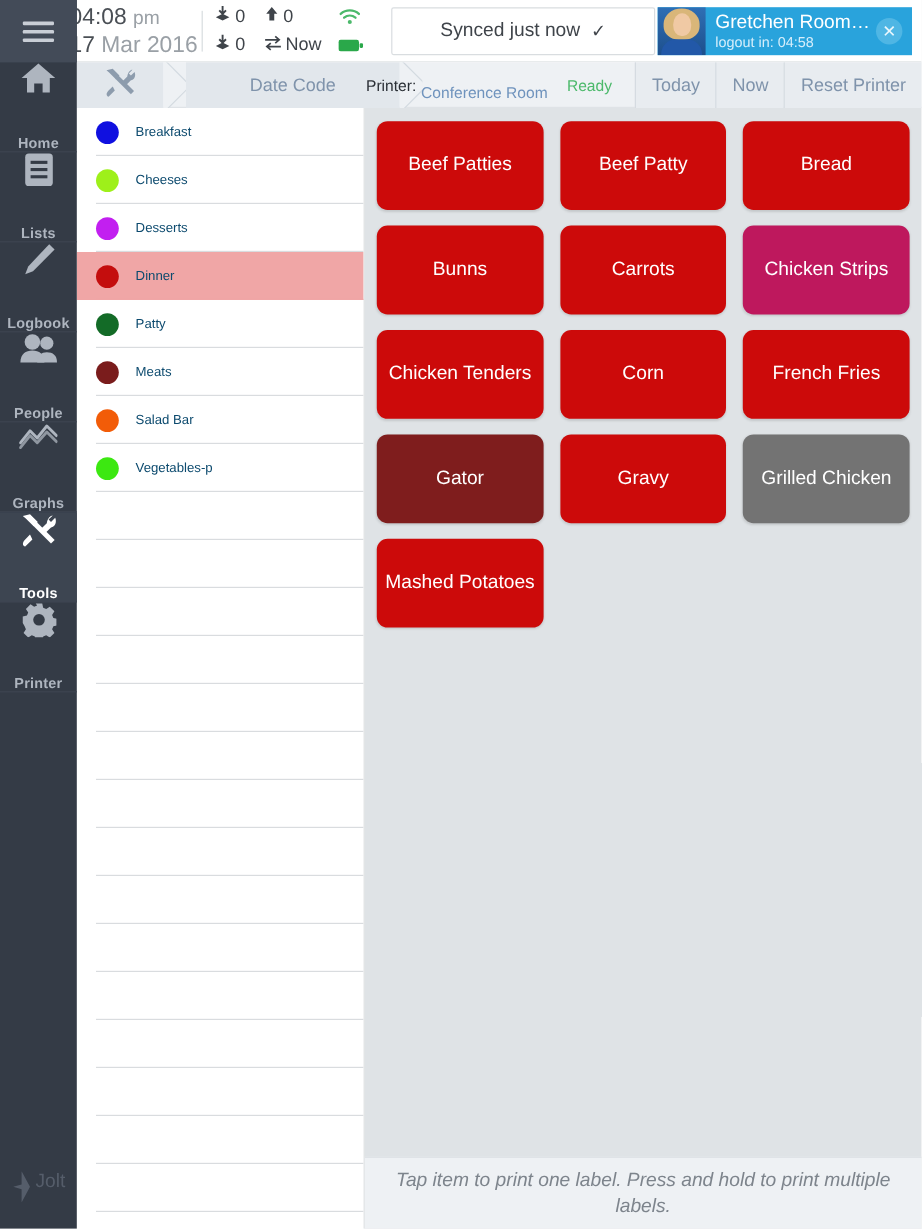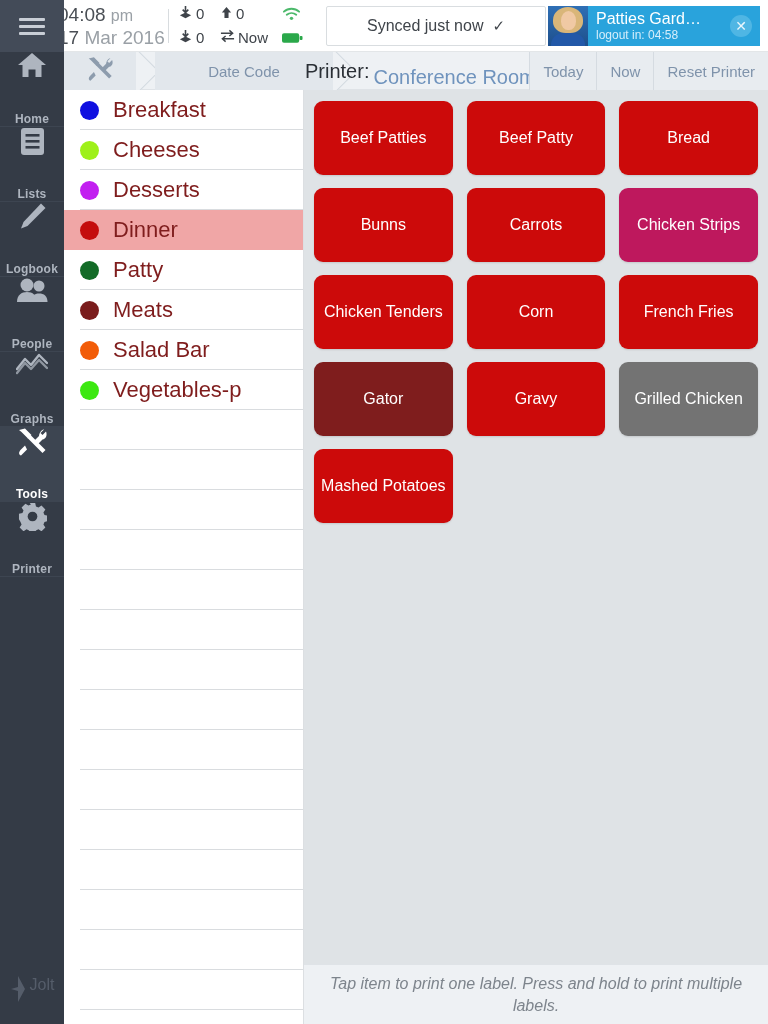--- a/index.html
+++ b/index.html
@@ -118,21 +118,21 @@
     border-right: 1px solid #d3dae0; border-top: 1px solid #d3dae0;
     transform: rotate(45deg);
   }
   .crumb1 { left: 0; width: 72px; justify-content: center; }
   .arrow1 { left: 72px; }
   .crumb2 { left: 91px; width: 178px; justify-content: center; }
   .arrow2 { left: 269px; }
 
   .printerinfo {
     position: absolute; left: 241px; top: 0; height: 38px;
-    display: flex; align-items: center; font-size: 20px; white-space: nowrap;
+    display: flex; align-items: center; font-size: 13px; white-space: nowrap;
   }
   .printerinfo .plabel { color: #2a2f35; }
   .printerinfo .pname { color: #6f93bd; margin-left: 4px; margin-top: 12px; }
   .printerinfo .pstatus { color: #4cb96b; margin-left: 16px; }
   .pbtns { position: absolute; right: 0; top: 0; height: 38px; display: flex; }
   .pbtn {
     height: 38px; padding: 0 13px; display: flex; align-items: center;
     font-size: 15px; color: #7f93ab; background: #e8ecf0;
     border-left: 1px solid #d5dbe1;
   }
@@ -142,21 +142,21 @@
     position: absolute; left: 64px; top: 90px; width: 240px; height: 934px;
     background: #ffffff; border-right: 1px solid #dcdfe2; overflow: hidden;
   }
   .catrow { height: 40px; position: relative; display: flex; align-items: center; }
   .catrow .sep {
     position: absolute; left: 16px; right: 0; bottom: 0; height: 1px; background: #d9dcdf;
   }
   .catrow .dot {
     width: 19px; height: 19px; border-radius: 50%; margin-left: 16px; flex: 0 0 19px;
   }
-  .catrow .cname { font-size: 22px; color: #7f1d1d; margin-left: 14px; }
+  .catrow .cname { font-size: 11px; color: #0c4a6e; margin-left: 14px; }
   .catrow.selected { background: #f0a6a6; }
   .catrow.selected .sep { background: #f0a6a6; }
 
   
   .content {
     position: absolute; left: 304px; top: 90px; width: 464px; height: 934px;
     background: #dfe3e6;
   }
   .grid {
     padding: 11px 10px 0 10px; display: grid;
@@ -258,21 +258,21 @@
       <span class="sync-check">✓</span>
     </div>
 
     <div class="userbadge">
       <div class="avatar">
         <div class="hair"></div>
         <div class="face"></div>
         <div class="body"></div>
       </div>
       <div class="utext">
-        <div class="uname">Patties Gard…</div>
+        <div class="uname">Gretchen Room…</div>
         <div class="ulog">logout in: 04:58</div>
       </div>
       <div class="uclose">✕</div>
     </div>
   </div>
 
   <div class="sidebar">
     <div class="hamburger">
       <div class="bars">
           <i></i>

